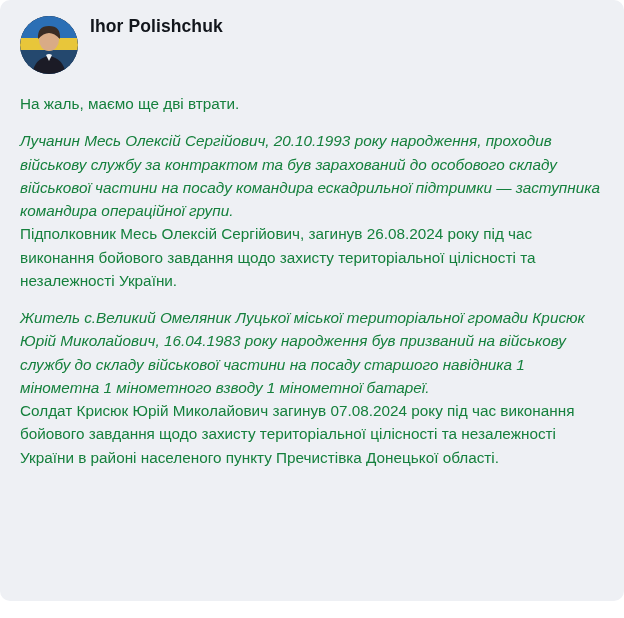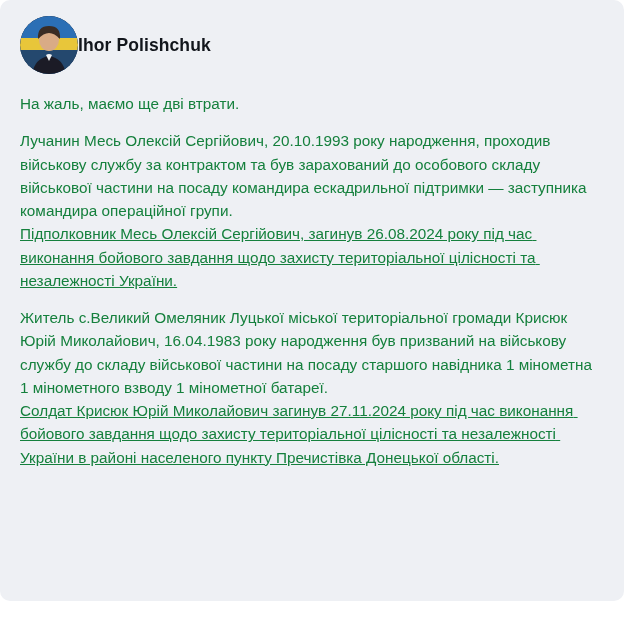--- a/index.html
+++ b/index.html
@@ -19,21 +19,21 @@
     top: 0;
     width: 624px;
     height: 601px;
     background: #eef0f4;
     border-radius: 10px;
     box-sizing: border-box;
     padding: 16px 20px 14px 20px;
   }
   .post-header {
     display: flex;
-    align-items: center;
+    gap: 12px;
     margin-bottom: 18px;
   }
   .avatar {
     width: 58px;
     height: 58px;
     border-radius: 50%;
     overflow: hidden;
     flex: 0 0 auto;
     position: relative;
     background: #2e4a6b;
@@ -53,27 +53,27 @@
     color: #15803d;
     font-size: 15.3px;
     line-height: 1.52;
   }
   .para {
     margin: 0 0 14px 0;
     white-space: pre-wrap;
   }
   .para.tight {
     margin-bottom: 0;
+    font-style: italic;
   }
   .para:last-child {
     margin-bottom: 0;
   }
   .block-gap {
     margin-bottom: 14px;
-    text-decoration: underline;
   }
 </style>
 </head>
 <body>
 
 <div class="post-card">
 
   <div class="post-header">
     <div class="avatar">
       <svg viewBox="0 0 58 58" xmlns="http://www.w3.org/2000/svg" aria-hidden="true">
@@ -95,16 +95,16 @@
       </svg>
     </div>
     <div class="author-name">Ihor Polishchuk</div>
   </div>
 
   <div class="post-body">
     <p class="para">На жаль, маємо ще дві втрати.</p>
     <p class="para tight">Лучанин Месь Олексій Сергійович, 20.10.1993 року народження, проходив військову службу за контрактом та був зарахований до особового складу військової частини на посаду командира ескадрильної підтримки — заступника командира операційної групи.</p>
     <p class="para block-gap">Підполковник Месь Олексій Сергійович, загинув 26.08.2024 року під час виконання бойового завдання щодо захисту територіальної цілісності та незалежності України.</p>
     <p class="para tight">Житель с.Великий Омеляник Луцької міської територіальної громади Крисюк Юрій Миколайович, 16.04.1983 року народження був призваний на військову службу до складу військової частини на посаду старшого навідника 1 мінометна 1 мінометного взводу 1 мінометної батареї.</p>
-    <p class="para block-gap">Солдат Крисюк Юрій Миколайович загинув 27.11.2024 року під час виконання бойового завдання щодо захисту територіальної цілісності та незалежності України в районі населеного пункту Пречистівка Донецької області.</p>
+    <p class="para block-gap">Солдат Крисюк Юрій Миколайович загинув 07.08.2024 року під час виконання бойового завдання щодо захисту територіальної цілісності та незалежності України в районі населеного пункту Пречистівка Донецької області.</p>
   </div>
 
 </div>
 
 </body></html>

